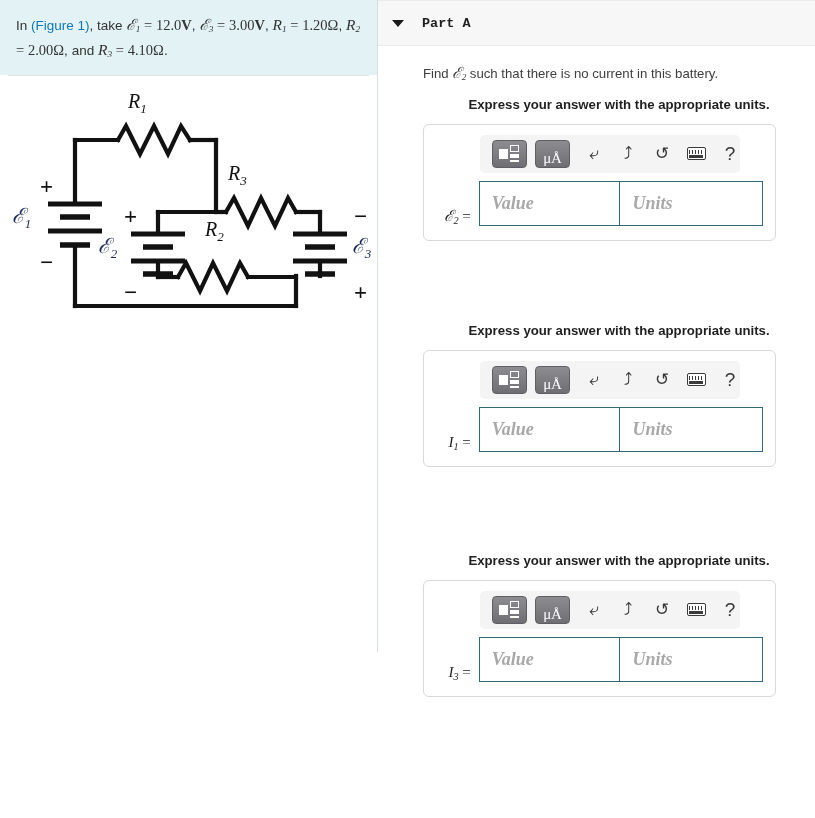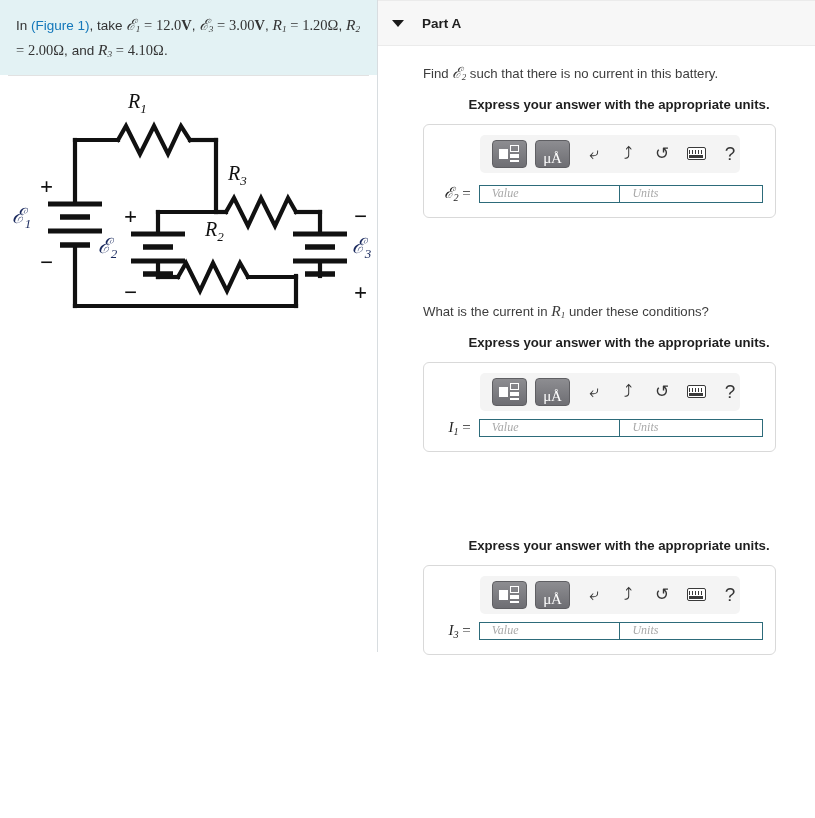--- a/index.html
+++ b/index.html
@@ -155,20 +155,21 @@
     border-left: 6px solid transparent;
     border-right: 6px solid transparent;
     border-top: 7px solid #1a1a1a;
     margin-right: 18px;
     cursor: pointer;
   }
   .part-title {
     font-size: 13.5px;
     font-weight: bold;
     color: #1f1f1f;
+    font-family: Liberation Mono, monospace;
   }
   .part-body {
     padding: 16px 0 4px 45px;
   }
   .question {
     font-size: 13.2px;
     color: #3d3d3d;
     margin-bottom: 13px;
     line-height: 1.4;
   }
@@ -278,32 +279,33 @@
     font-style: italic;
     font-size: 15px;
     width: 44px;
     text-align: right;
     padding-right: 8px;
     box-sizing: border-box;
     color: #1f1f1f;
     white-space: nowrap;
   }
   .ans-input {
-    height: 18px;
+    height: 45px;
     border: 1px solid #2d6b7a;
     box-sizing: border-box;
     display: flex;
     align-items: center;
     padding-left: 12px;
     font-family: "Liberation Serif", serif;
     font-style: italic;
-    font-size: 12px;
+    font-size: 18px;
     color: #a8a8a8;
     background: #fff;
     cursor: text;
+    font-weight: bold;
   }
   .ans-value { width: 146px; }
   .ans-units { width: 147px; border-left: none; }
 
   .spacer-a { height: 62px; }
   .spacer-b { height: 66px; }
 </style>
 </head>
 <body>
 
@@ -443,21 +445,20 @@
           <div class="ans-label"><span class="scriptE">ℰ</span><sub class="ms">2</sub><span style="font-style:normal"> =</span></div>
           <div class="ans-input ans-value">Value</div>
           <div class="ans-input ans-units">Units</div>
         </div>
       </div>
     </div>
 
     <div class="spacer-a"></div>
 
     <div class="part-body">
-      <div class="question"><span>What is the current in </span><span class="mvar">R</span><sub class="ms">1</sub><span> under these conditions?</span></div>
       <div class="instruction">Express your answer with the appropriate units.</div>
 
       <div class="answer-card">
         <div class="toolbar">
           <div class="tb-sq">
             <span class="tmpl-icon">
                 <i class="b1"></i>
                 <i class="b2"></i>
                 <i class="b3"></i>
                 <i class="b4"></i>

